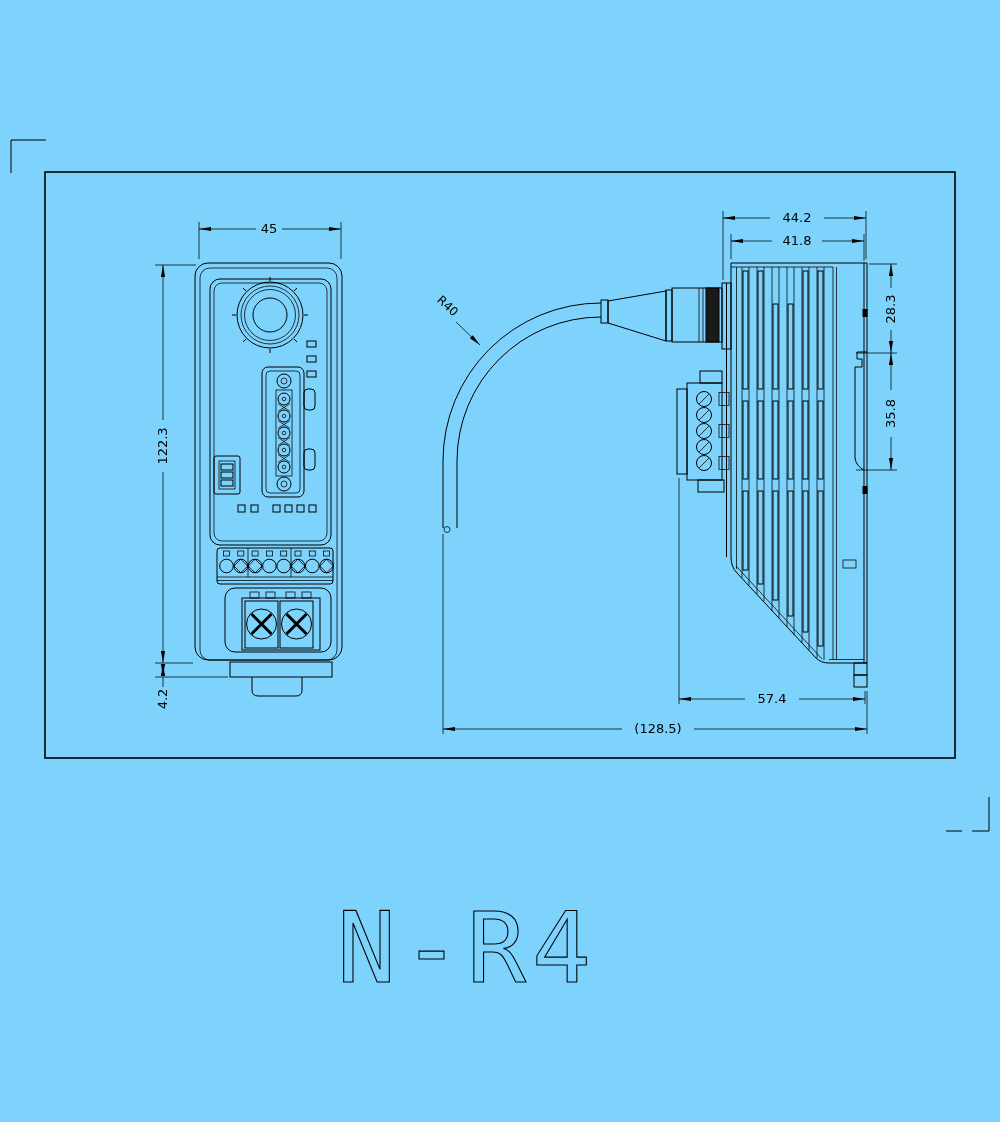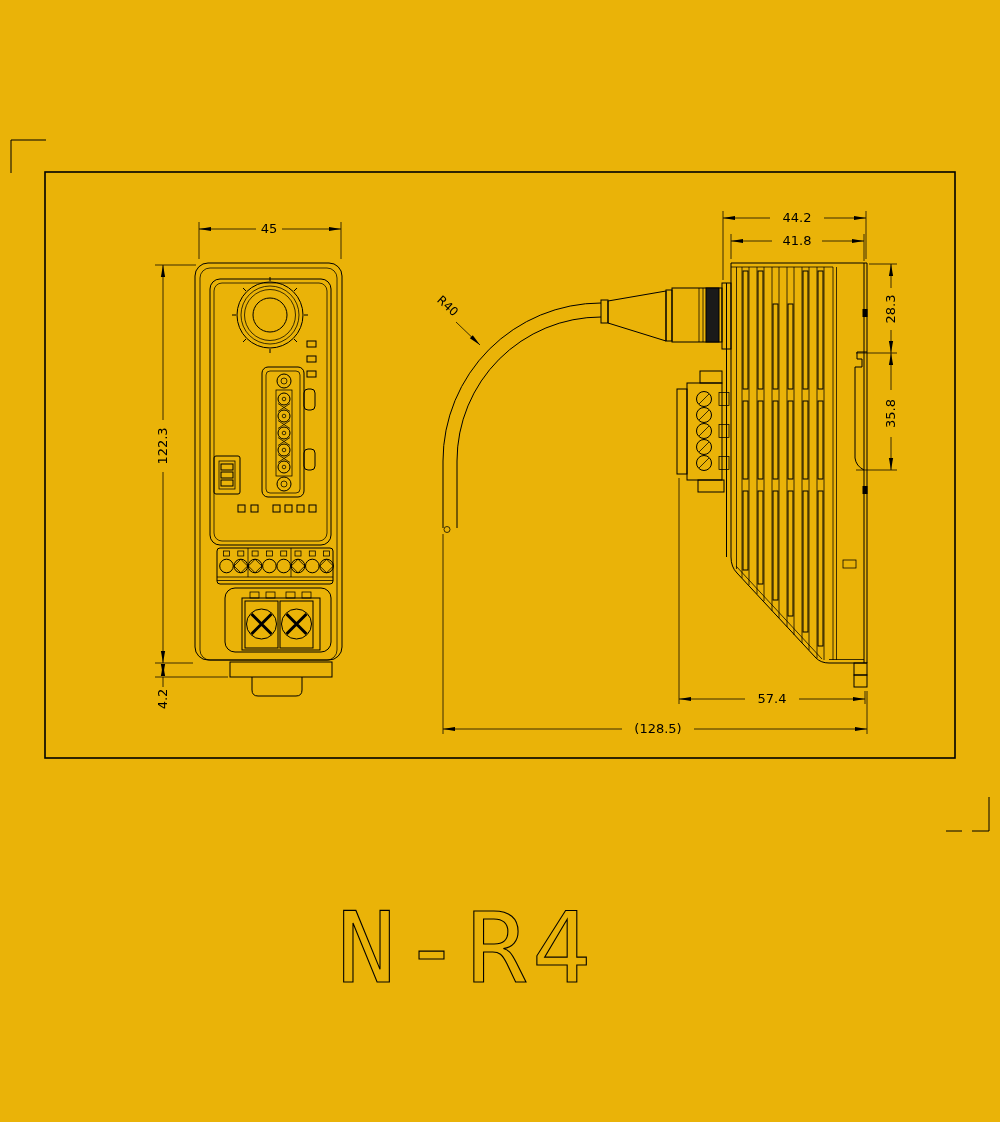--- a/index.html
+++ b/index.html
@@ -1,16 +1,16 @@
 <!DOCTYPE html>
 <html><head>
 <meta charset="utf-8">
 <style>
   html,body{margin:0;padding:0;background:#ffffff;}
-  .canvas{position:relative;width:1000px;height:1122px;background:#eab308;overflow:hidden;}
+  .canvas{position:relative;width:1000px;height:1122px;background:#7dd3fc;overflow:hidden;}
   svg{display:block;}
   .ln{stroke:#000;fill:none;stroke-width:1;}
   .tn{stroke:#000;fill:none;stroke-width:.75;}
   .th{stroke:#000;fill:none;stroke-width:1.6;}
   .fillb{fill:#000;stroke:none;}
   .dim{font-family:"DejaVu Sans","Liberation Sans",sans-serif;font-size:13px;fill:#000;stroke:none;}
   .dimsm{font-family:"DejaVu Sans","Liberation Sans",sans-serif;font-size:12px;fill:#000;stroke:none;}
   .title{font-family:"DejaVu Sans Mono","Liberation Mono",monospace;font-size:98px;letter-spacing:6px;fill:none;stroke:#000;stroke-width:1.1;}
 </style>
 </head>

